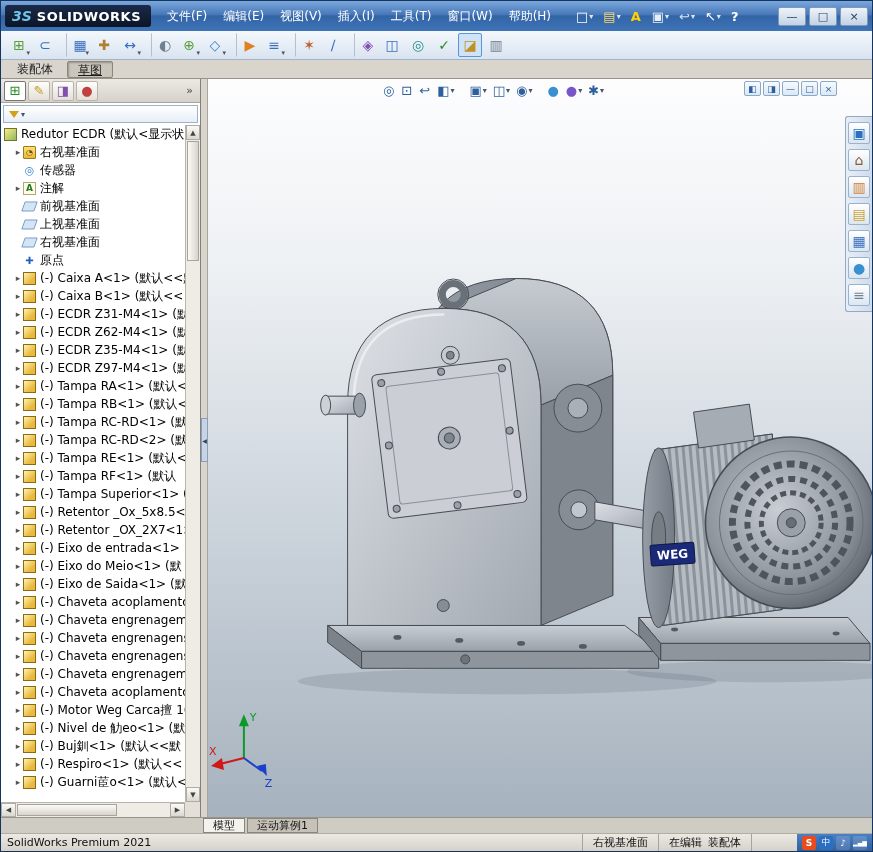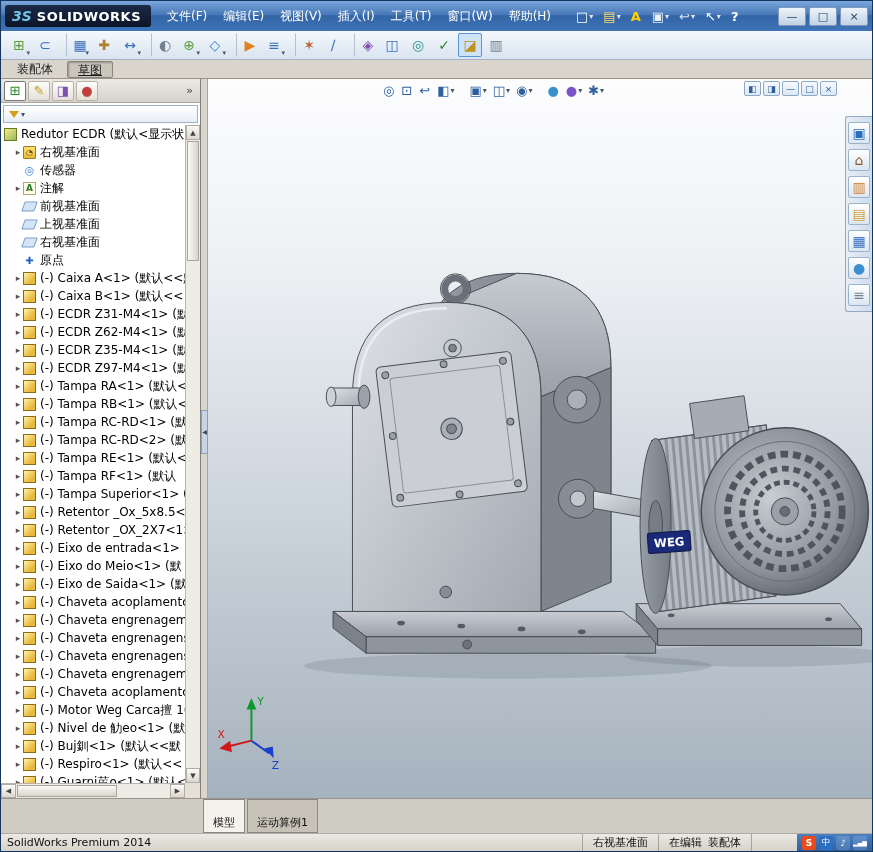--- a/index.html
+++ b/index.html
@@ -107,21 +107,21 @@
          justify-content:center;font-size:9px;color:#2c5f9e;}
   .taskpane{position:absolute;top:37px;right:0;width:27px;
     background:linear-gradient(90deg,#e8eef6,#cfdcec);border:1px solid #92aac6;border-right:none;
     border-radius:3px 0 0 3px;display:flex;flex-direction:column;gap:5px;padding:5px 0;align-items:center;}
   .tpbtn{width:22px;height:22px;display:flex;align-items:center;justify-content:center;font-size:14px;
          background:linear-gradient(#ffffff,#dbe6f2);border:1px solid #9ab2cc;border-radius:2px;}
   
   .bottomtabs{flex:0 0 16px;background:#cfccc4;border-top:1px solid #98948c;display:flex;
               align-items:center;font-size:11px;}
   .bt-tabs{display:flex;gap:2px;margin-left:202px;}
-  .btab{padding:16px 9px;height:15px;line-height:14px;border:1px solid #8a867e;background:#c6c2b8;color:#111;}
+  .btab{padding:0 9px;height:15px;line-height:14px;border:1px solid #8a867e;background:#c6c2b8;color:#111;}
   .btab[data-active="true"]{background:#f4f2ec;}
   
   .statusbar{flex:0 0 18px;background:linear-gradient(#ece9e3,#d6d2ca);border-top:1px solid #b0aca4;
              display:flex;align-items:stretch;font-size:11px;color:#111;}
   .sb-product{padding:2px 6px;flex:1;}
   .sb-seg{border-left:1px solid #a8a49c;padding:0 10px;display:flex;align-items:center;gap:6px;white-space:nowrap;}
   .sb-gap{border-left:1px solid #a8a49c;width:46px;}
   .tray{background:linear-gradient(#4a80c4,#2f5f9e);display:flex;align-items:center;gap:3px;padding:0 5px;}
   .tray-ic{width:14px;height:14px;display:flex;align-items:center;justify-content:center;
            font-size:9px;border-radius:2px;background:rgba(255,255,255,.15);color:#fff;}
@@ -702,21 +702,21 @@
 
   <div class="bottomtabs">
     <div class="bt-tabs">
 
     <div class="btab" data-active="true">模型</div>
         <div class="btab">运动算例1</div>
       </div>
   </div>
 
   <div class="statusbar">
-    <span class="sb-product">SolidWorks Premium 2014</span>
+    <span class="sb-product">SolidWorks Premium 2021</span>
     <span class="sb-seg">
       <span>右视基准面</span>
     </span>
     <span class="sb-seg">
       <span>在编辑</span>
       <span>装配体</span>
     </span>
     <span class="sb-gap"></span>
     <span class="tray">
 

